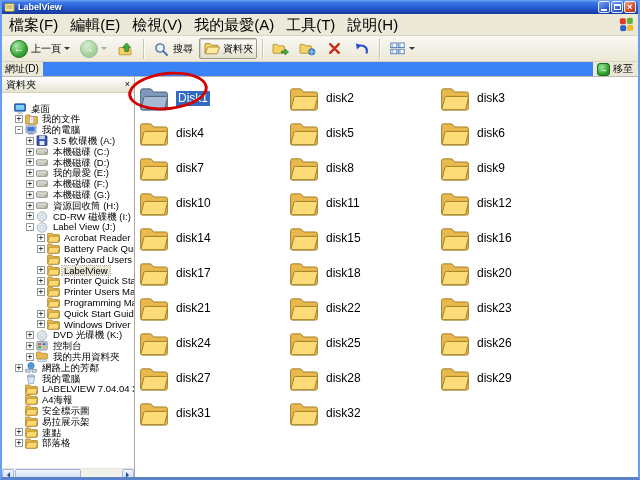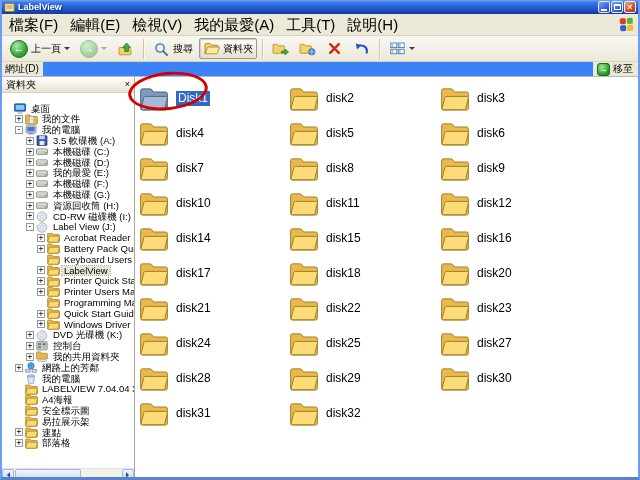--- a/index.html
+++ b/index.html
@@ -833,48 +833,48 @@
           </span>
           <span class="flabel">disk25</span>
         </div>
         <div class="fitem">
           <span class="ficon">
             <svg width="30" height="24" viewBox="0 0 32 26">
               <path d="M1.5 23 V4 Q1.5 2 3.5 2 H11.5 Q12.8 2 13.6 3 L15.5 5.4 H28.5 Q30.5 5.4 30.5 7.4 V23 Q30.5 25 28.5 25 H3.5 Q1.5 25 1.5 23 Z" fill="#E9B94E" stroke="#9C7A1F" stroke-width="1"></path>
               <path d="M2 23.4 L5 11.5 Q5.35 10.2 6.7 10.2 H29.4 Q30.9 10.2 30.55 11.6 L27.7 23.2 Q27.4 24.6 26 24.6 H3.4 Q1.7 24.6 2 23.4 Z" fill="#FBDC78" stroke="#9C7A1F" stroke-width="1"></path>
             </svg>
           </span>
+          <span class="flabel">disk26</span>
+        </div>
+        <div class="fitem">
+          <span class="ficon">
+            <svg width="30" height="24" viewBox="0 0 32 26">
+              <path d="M1.5 23 V4 Q1.5 2 3.5 2 H11.5 Q12.8 2 13.6 3 L15.5 5.4 H28.5 Q30.5 5.4 30.5 7.4 V23 Q30.5 25 28.5 25 H3.5 Q1.5 25 1.5 23 Z" fill="#E9B94E" stroke="#9C7A1F" stroke-width="1"></path>
+              <path d="M2 23.4 L5 11.5 Q5.35 10.2 6.7 10.2 H29.4 Q30.9 10.2 30.55 11.6 L27.7 23.2 Q27.4 24.6 26 24.6 H3.4 Q1.7 24.6 2 23.4 Z" fill="#FBDC78" stroke="#9C7A1F" stroke-width="1"></path>
+            </svg>
+          </span>
           <span class="flabel">disk27</span>
         </div>
         <div class="fitem">
           <span class="ficon">
             <svg width="30" height="24" viewBox="0 0 32 26">
               <path d="M1.5 23 V4 Q1.5 2 3.5 2 H11.5 Q12.8 2 13.6 3 L15.5 5.4 H28.5 Q30.5 5.4 30.5 7.4 V23 Q30.5 25 28.5 25 H3.5 Q1.5 25 1.5 23 Z" fill="#E9B94E" stroke="#9C7A1F" stroke-width="1"></path>
               <path d="M2 23.4 L5 11.5 Q5.35 10.2 6.7 10.2 H29.4 Q30.9 10.2 30.55 11.6 L27.7 23.2 Q27.4 24.6 26 24.6 H3.4 Q1.7 24.6 2 23.4 Z" fill="#FBDC78" stroke="#9C7A1F" stroke-width="1"></path>
             </svg>
           </span>
           <span class="flabel">disk28</span>
         </div>
         <div class="fitem">
           <span class="ficon">
             <svg width="30" height="24" viewBox="0 0 32 26">
               <path d="M1.5 23 V4 Q1.5 2 3.5 2 H11.5 Q12.8 2 13.6 3 L15.5 5.4 H28.5 Q30.5 5.4 30.5 7.4 V23 Q30.5 25 28.5 25 H3.5 Q1.5 25 1.5 23 Z" fill="#E9B94E" stroke="#9C7A1F" stroke-width="1"></path>
               <path d="M2 23.4 L5 11.5 Q5.35 10.2 6.7 10.2 H29.4 Q30.9 10.2 30.55 11.6 L27.7 23.2 Q27.4 24.6 26 24.6 H3.4 Q1.7 24.6 2 23.4 Z" fill="#FBDC78" stroke="#9C7A1F" stroke-width="1"></path>
             </svg>
           </span>
           <span class="flabel">disk29</span>
-        </div>
-        <div class="fitem">
-          <span class="ficon">
-            <svg width="30" height="24" viewBox="0 0 32 26">
-              <path d="M1.5 23 V4 Q1.5 2 3.5 2 H11.5 Q12.8 2 13.6 3 L15.5 5.4 H28.5 Q30.5 5.4 30.5 7.4 V23 Q30.5 25 28.5 25 H3.5 Q1.5 25 1.5 23 Z" fill="#E9B94E" stroke="#9C7A1F" stroke-width="1"></path>
-              <path d="M2 23.4 L5 11.5 Q5.35 10.2 6.7 10.2 H29.4 Q30.9 10.2 30.55 11.6 L27.7 23.2 Q27.4 24.6 26 24.6 H3.4 Q1.7 24.6 2 23.4 Z" fill="#FBDC78" stroke="#9C7A1F" stroke-width="1"></path>
-            </svg>
-          </span>
-          <span class="flabel">disk30</span>
         </div>
         <div class="fitem">
           <span class="ficon">
             <svg width="30" height="24" viewBox="0 0 32 26">
               <path d="M1.5 23 V4 Q1.5 2 3.5 2 H11.5 Q12.8 2 13.6 3 L15.5 5.4 H28.5 Q30.5 5.4 30.5 7.4 V23 Q30.5 25 28.5 25 H3.5 Q1.5 25 1.5 23 Z" fill="#E9B94E" stroke="#9C7A1F" stroke-width="1"></path>
               <path d="M2 23.4 L5 11.5 Q5.35 10.2 6.7 10.2 H29.4 Q30.9 10.2 30.55 11.6 L27.7 23.2 Q27.4 24.6 26 24.6 H3.4 Q1.7 24.6 2 23.4 Z" fill="#FBDC78" stroke="#9C7A1F" stroke-width="1"></path>
             </svg>
           </span>
           <span class="flabel">disk31</span>
         </div>

